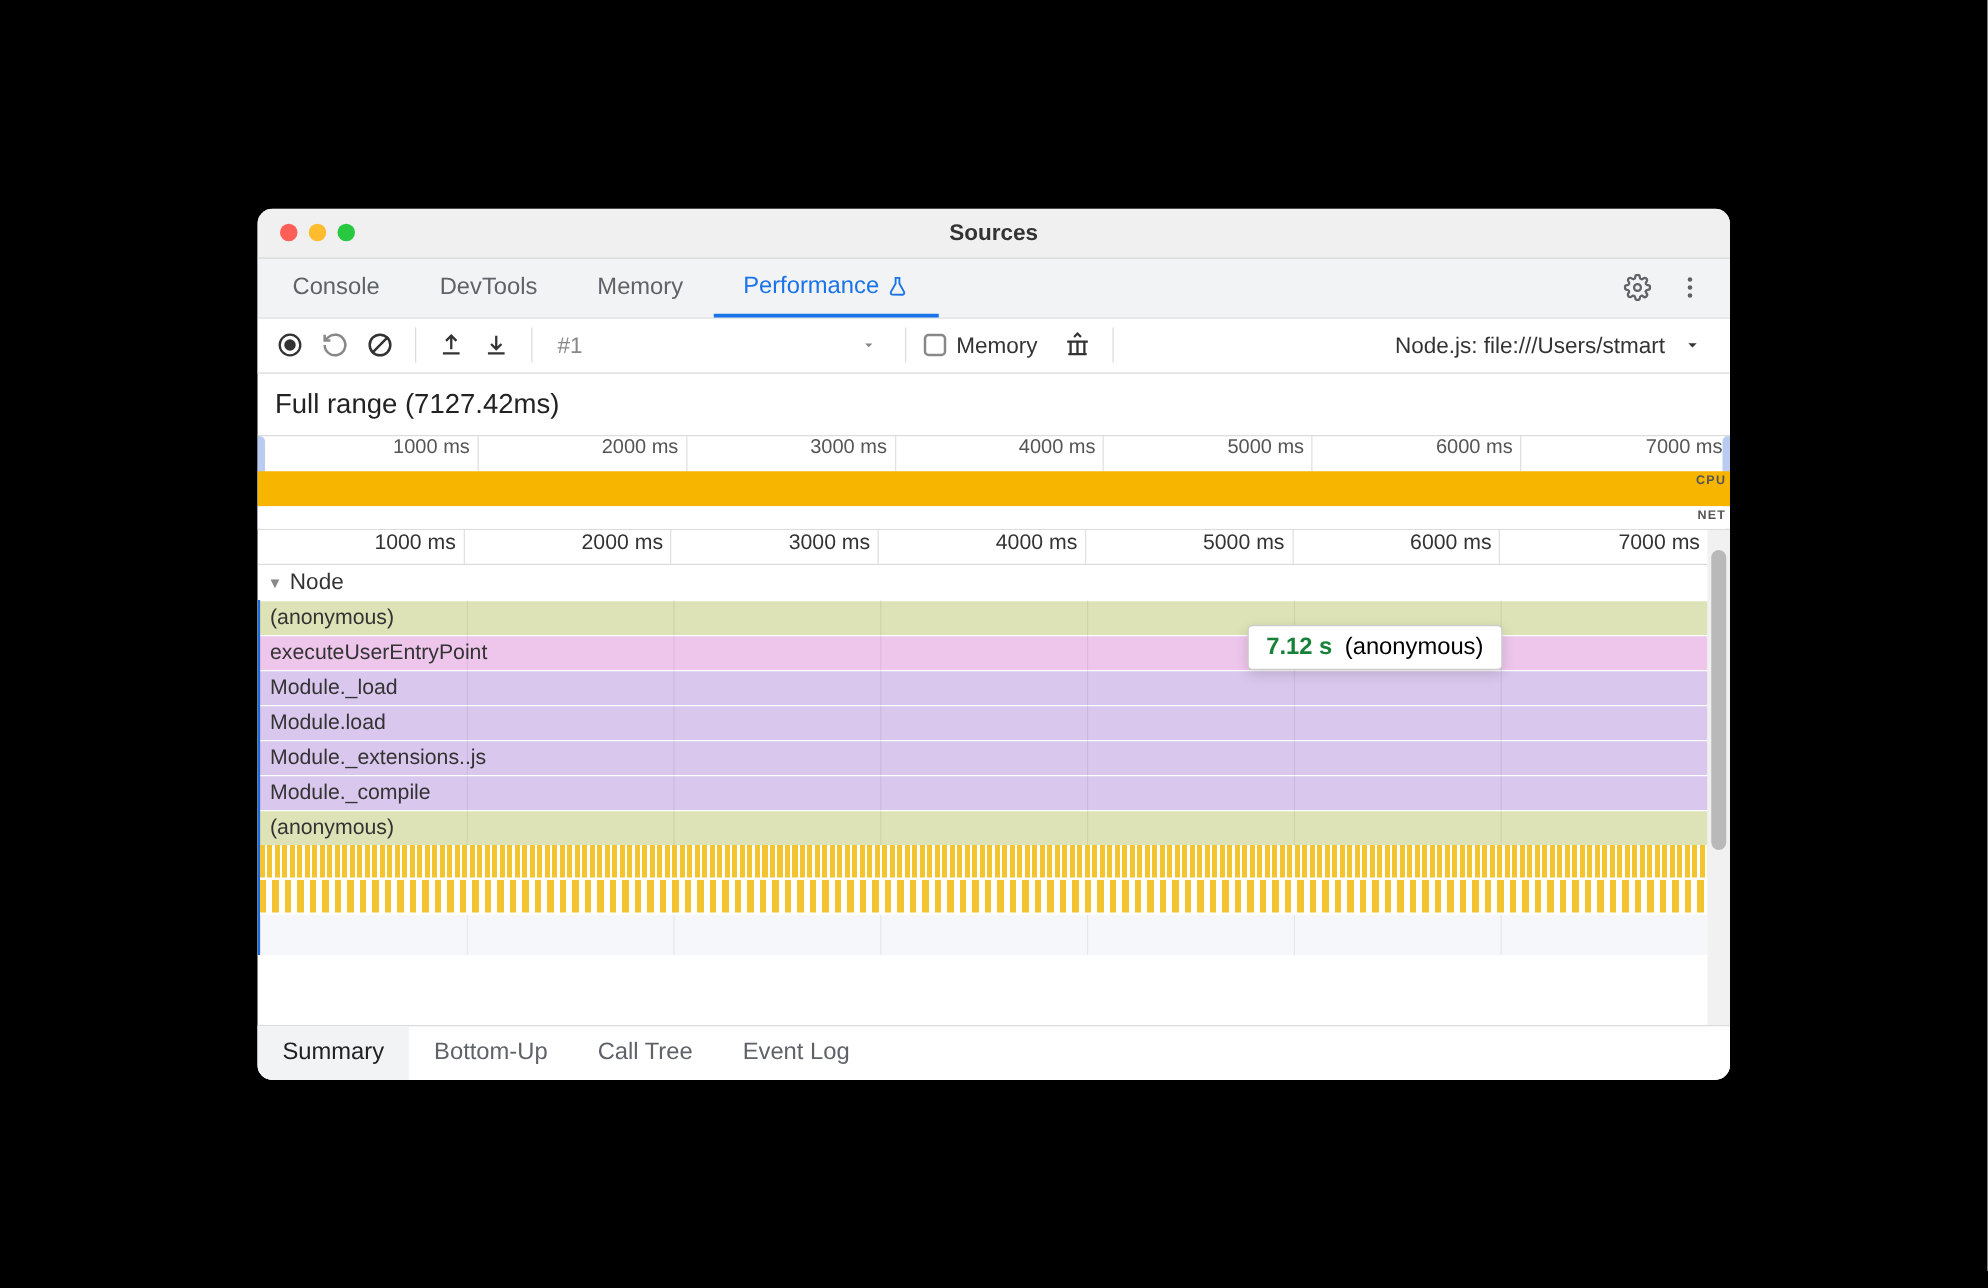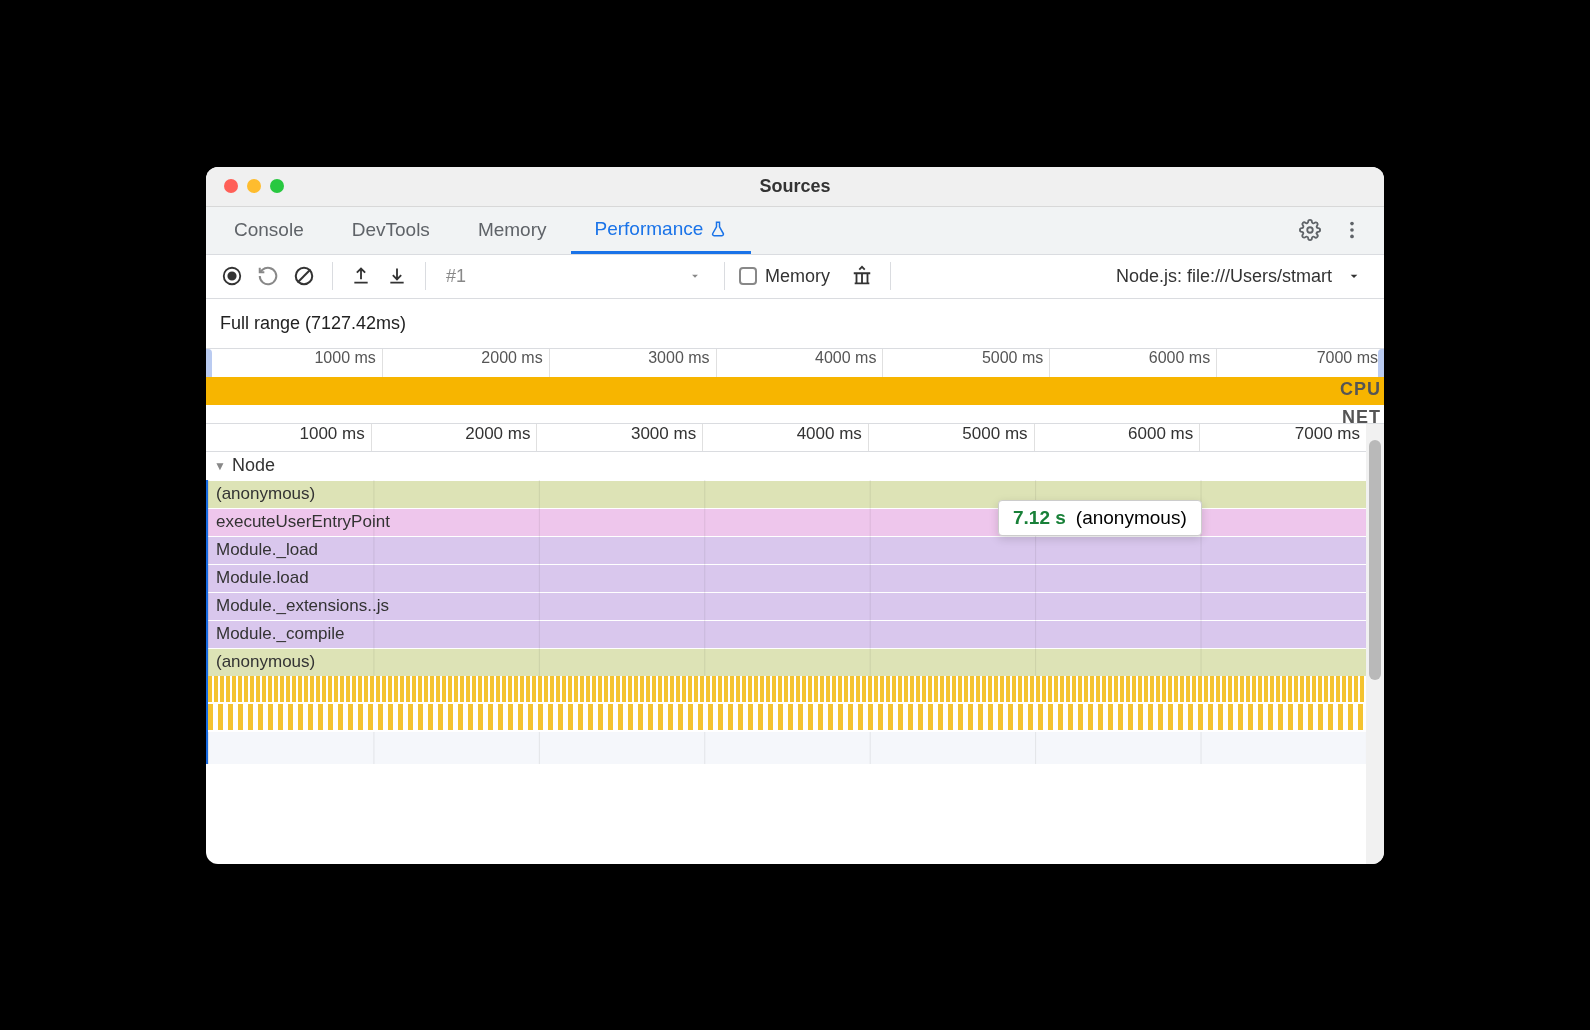--- a/index.html
+++ b/index.html
@@ -41,30 +41,30 @@
   .toolbar { height:44px; display:flex; align-items:center; padding:0 12px; border-bottom:1px solid #dadce0; gap:8px; background:#fff; }
   .tool-icon { width:28px; height:28px; display:flex; align-items:center; justify-content:center; color:#5f6368; cursor:pointer; }
   .tool-sep { width:1px; height:28px; background:#dadce0; margin:0 6px; }
   .trace-select { flex:0 0 270px; display:flex; align-items:center; justify-content:space-between; color:#555; padding:0 8px 0 6px; font-size:18px; height:32px;  }
   .trace-select .placeholder{color:#888}
   .chk { width:18px; height:18px; border:2px solid #888; border-radius:4px; display:inline-block; }
   .memory-toggle { display:flex; align-items:center; gap:8px; font-size:18px; color:#333; }
   .target-select { margin-left:auto; display:flex; align-items:center; gap:14px; font-size:18px; color:#333; padding-right:10px; }
 
   
-  .range-row { height:50px; display:flex; align-items:center; padding-left:14px; font-size:18px; color:#222; border-bottom:1px solid #dadce0; }
+  .range-row { height:50px; display:flex; align-items:center; padding-left:14px; font-size:22px; color:#222; border-bottom:1px solid #dadce0; }
 
   
   .overview { position:relative; border-bottom:1px solid #dadce0; }
   .time-ruler { display:grid; grid-template-columns:repeat(7,1fr); height:28px; padding-left:10px; font-size:16px; color:#555; }
   .time-ruler div { border-right:1px solid #e0e0e0; text-align:left; padding-right:6px; text-align: right;}
   .time-ruler div:last-child{border-right:none}
   .overview-track { height:28px; background:#f7b500; position:relative; margin-top:0; }
   .overview-net { height:18px; background:#fff; position:relative; }
-  .overview-label { position:absolute; right:3px; top:2px; font-size:18px; font-weight:700; color:#555; letter-spacing:1px;}
+  .overview-label { position:absolute; right:3px; top:2px; font-size:10px; font-weight:700; color:#555; letter-spacing:1px;}
   .handle { position:absolute; top:0; bottom:0; width:8px; background:rgba(130,160,230,0.55);  }
   .handle.left{left:-2px; border-top-right-radius:4px; border-bottom-right-radius:4px}
   .handle.right{right:-2px; border-top-left-radius:4px; border-bottom-left-radius:4px}
 
   
   .flame-area { flex:1; display:flex; overflow:hidden; }
   .flame-main { flex:1; position:relative; overflow:hidden; }
   .scroll-gutter { width:18px; background:#f1f1f1; display:flex; align-items:flex-start; padding-top:16px; }
   .scrollbar-thumb { width:12px; height:240px; background:#b9b9b9; border-radius:6px; margin:0 auto; }
 
@@ -275,14 +275,20 @@
           <span class="dur">7.12 s</span>
           <span>(anonymous)</span>
         </div>
       </div>
     </div>
     <div class="scroll-gutter">
       <div class="scrollbar-thumb"></div>
     </div>
   </div>
 
+  <div class="bottom-tabs">
+    <div class="btab active">Summary</div>
+    <div class="btab">Bottom-Up</div>
+    <div class="btab">Call Tree</div>
+    <div class="btab">Event Log</div>
+  </div>
 
 </div>
 
 </body></html>

